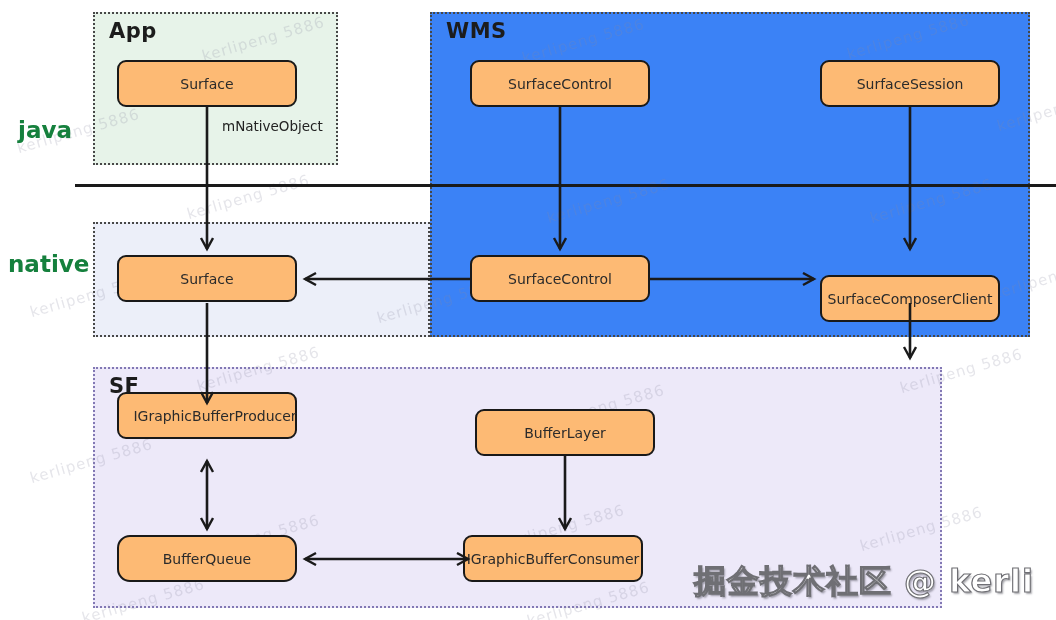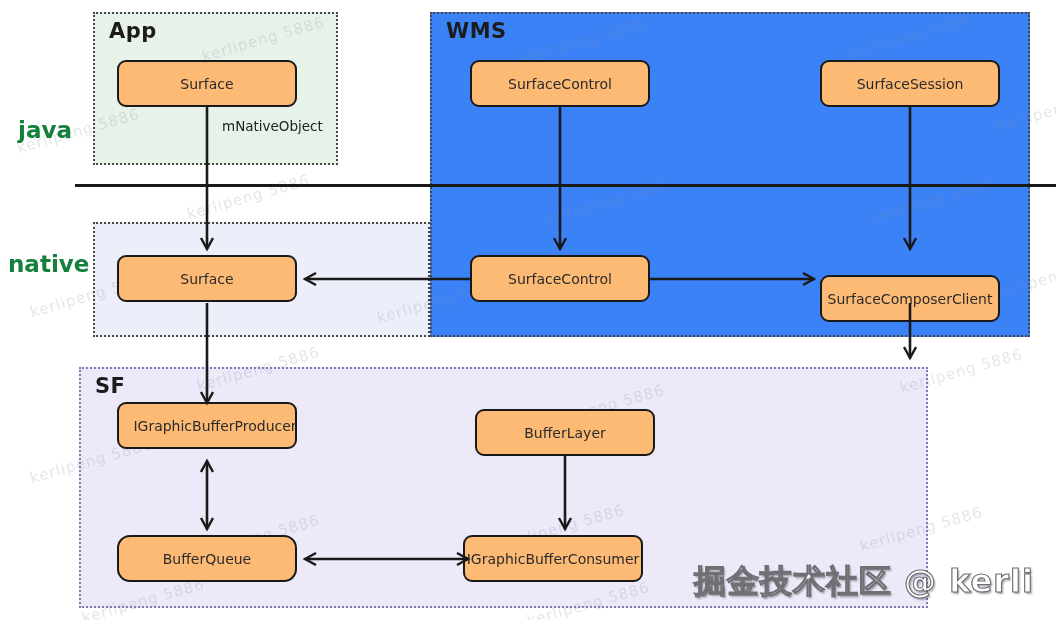--- a/index.html
+++ b/index.html
@@ -5,21 +5,21 @@
   html,body{margin:0;padding:0;background:#ffffff;}
   #canvas{
     position:relative;width:1056px;height:620px;background:#ffffff;
     font-family:"DejaVu Sans","Liberation Sans",sans-serif;overflow:hidden;
   }
   
   .group{position:absolute;border:2px dotted #474747;box-sizing:border-box;}
   .group-app{left:93px;top:12px;width:245px;height:153px;background:#e7f3e9;text-align:right;}
   .group-wms{left:430px;top:12px;width:600px;height:325px;background:#3b82f6;}
   .group-native{left:93px;top:222px;width:337px;height:115px;background:#eceff9;}
-  .group-sf{left:79px;top:367px;width:849px;height:241px;background:#ede9f9;border-color:#8278b4;}
+  .group-sf{left:93px;top:367px;width:849px;height:241px;background:#ede9f9;border-color:#8278b4;}
   .group-title{
     position:absolute;left:14px;top:5px;font-size:21px;font-weight:bold;color:#1c1c1c;
     letter-spacing:0.5px;
   }
   
   .node{
     position:absolute;width:180px;height:47px;background:#fdba74;border:2px solid #191919;
     border-radius:9px;box-sizing:border-box;display:flex;align-items:center;justify-content:center;
     font-size:14px;color:#2b2b2b;z-index:4;
   }
@@ -96,21 +96,21 @@
   </div>
 
   <div class="annotation">mNativeObject</div>
 
   <div class="node" style="left:117px;top:60px;">Surface</div>
   <div class="node" style="left:470px;top:60px;">SurfaceControl</div>
   <div class="node" style="left:820px;top:60px;">SurfaceSession</div>
   <div class="node" style="left:117px;top:255px;">Surface</div>
   <div class="node" style="left:470px;top:255px;">SurfaceControl</div>
   <div class="node" style="left:820px;top:255px;margin-top:20px;">SurfaceComposerClient</div>
-  <div class="node" style="left:117px;top:402px;padding-left:16px;">IGraphicBufferProducer</div>
+  <div class="node" style="left:117px;top:392px;padding-left:16px;">IGraphicBufferProducer</div>
   <div class="node" style="left:475px;top:409px;">BufferLayer</div>
   <div class="node" style="left:117px;top:535px;border-radius:13px;">BufferQueue</div>
   <div class="node" style="left:463px;top:535px;">IGraphicBufferConsumer</div>
 
   <svg class="arrows">
     <defs>
       <marker id="ah" markerUnits="userSpaceOnUse" markerWidth="16" markerHeight="16" refX="13" refY="7" orient="auto">
         <path d="M2,1 L13,7 L2,13" fill="none" stroke="#1a1a1a" stroke-width="2.4"></path>
       </marker>
     </defs>

